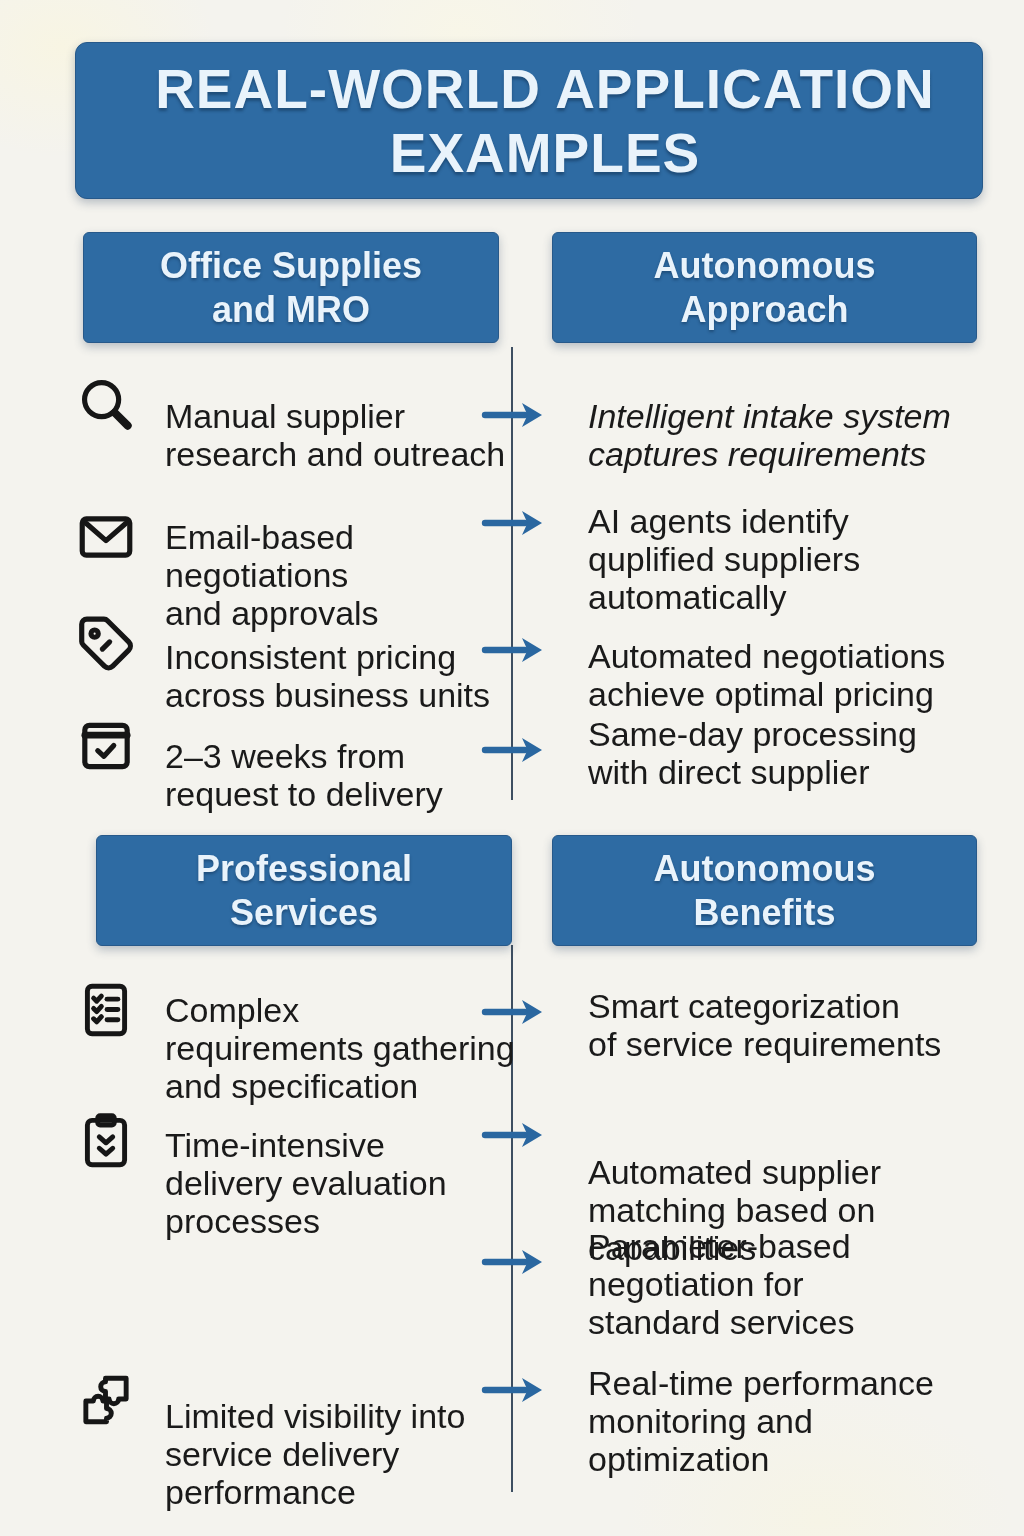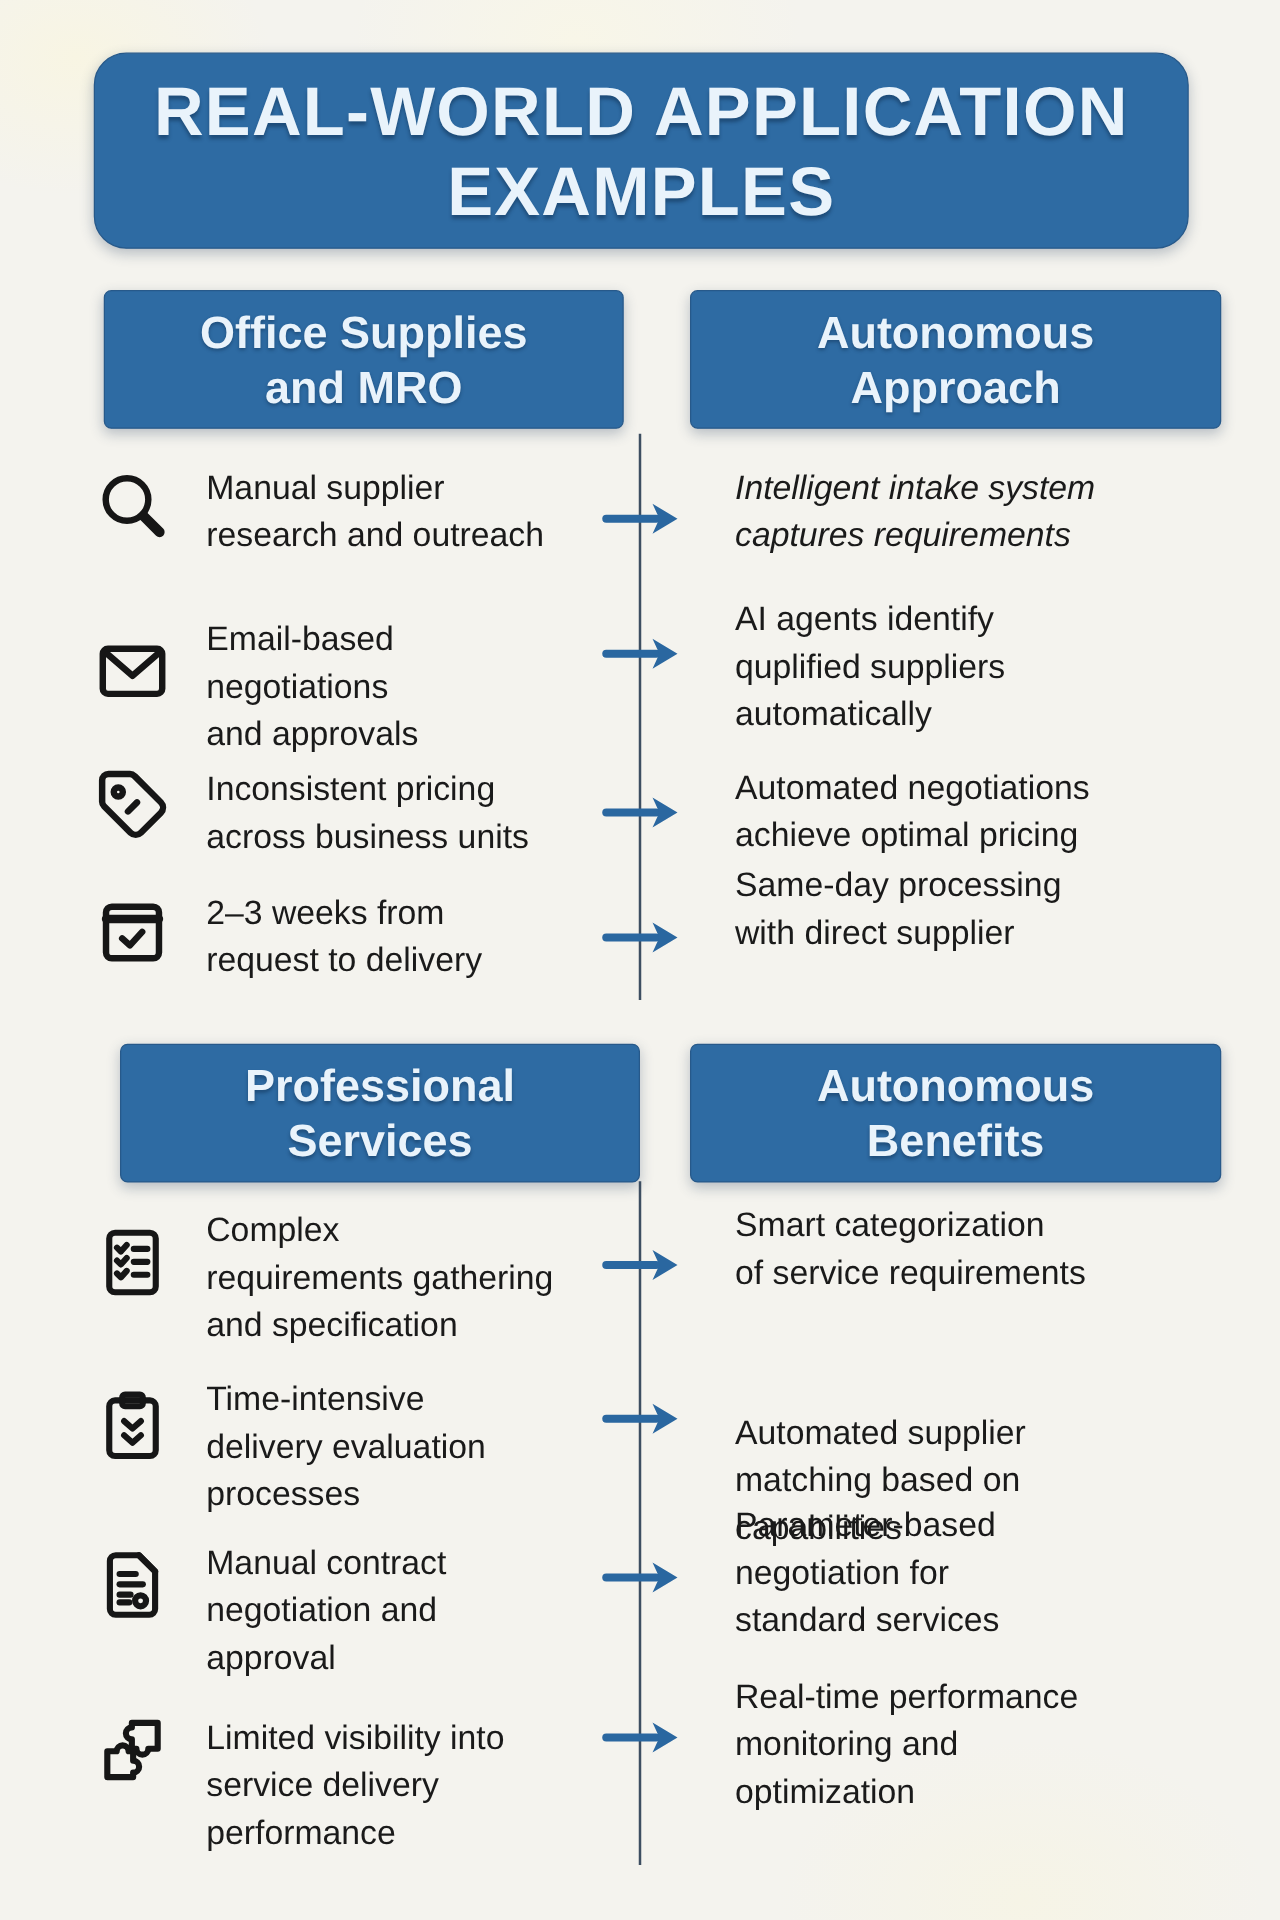--- a/index.html
+++ b/index.html
@@ -10,36 +10,36 @@
       radial-gradient(240px 170px at 6% 3%, #f8f5e3 0%, rgba(248,245,227,0) 65%),
       radial-gradient(280px 190px at 45% 2%, #f8f6e8 0%, rgba(248,246,232,0) 65%),
       radial-gradient(300px 200px at 80% 99%, #f6f4e6 0%, rgba(246,244,230,0) 65%),
       #f4f3ee;
   }
   .blue-box{
     position:absolute;background:#2e6ba3;border:1px solid #27598a;border-radius:24px;
     box-shadow:0 4px 10px rgba(45,70,100,.30);
     display:flex;align-items:center;justify-content:center;text-align:center;
   }
-  .title-box{left:75px;top:42px;width:874px;height:155px;border-radius:26px;}
+  .title-box{left:75px;top:42px;width:874px;height:155px;border-radius:12px;padding-left:32px;}
   .title-text{
     color:#e9f3fb;font-size:55px;font-weight:bold;line-height:64px;letter-spacing:1px;
     white-space:pre-line;text-shadow:0 3px 3px rgba(12,40,70,.45);
   }
   .hdr{width:414px;height:109px;border-radius:6px;}
   .hdr-text{
     color:#e9f3fb;font-size:36px;font-weight:bold;line-height:44px;
     white-space:pre-line;text-shadow:0 2px 3px rgba(12,40,70,.45);
   }
   .divider{position:absolute;left:511px;width:2px;background:#3d4e61;}
   .item{position:absolute;}
   .left-item{left:75px;width:440px;}
   .right-item{left:588px;width:412px;}
   .item-text{
-    color:#1a1a1a;font-size:27px;line-height:38px;white-space:pre-line;
+    color:#1a1a1a;font-size:34px;line-height:38px;white-space:pre-line;margin-top:26px;
   }
   .left-item .item-text{margin-left:90px;}
   .icon{position:absolute;left:0;width:62px;height:62px;display:block;}
   .icon svg{width:62px;height:62px;display:block;}
   .arrow{position:absolute;left:481px;}
 </style>
 </head>
 <body>
 
 <div class="canvas">
@@ -177,36 +177,20 @@
         <rect x="8.8" y="2.2" width="6.4" height="3.6" rx="0.9"></rect>
         <polyline points="9.4,10.4 12,12.7 14.6,10.4"></polyline>
         <polyline points="9.4,14.8 12,17.1 14.6,14.8"></polyline>
       </svg>
     </span>
     <div class="item-text">Time-intensive
 delivery evaluation
 processes</div>
   </div>
 
-  <div class="item left-item" style="top:1231px;">
-    <span class="icon" style="top:6px;">
-      <svg viewBox="0 0 24 24" fill="none" stroke="#161616" stroke-width="1.9" stroke-linecap="round" stroke-linejoin="round">
-        <path d="M14 2.8 H6.8 A1.8 1.8 0 0 0 5 4.6 v14.8 a1.8 1.8 0 0 0 1.8 1.8 h10.4 a1.8 1.8 0 0 0 1.8-1.8 V7.8 Z"></path>
-        <path d="M14 2.8 L19 7.8"></path>
-        <line x1="8" y1="8.6" x2="13" y2="8.6"></line>
-        <line x1="8" y1="11.8" x2="15.2" y2="11.8"></line>
-        <line x1="8" y1="15" x2="11.4" y2="15"></line>
-        <line x1="8" y1="17.4" x2="11" y2="17.4"></line>
-        <circle cx="14.5" cy="16.9" r="1.7"></circle>
-      </svg>
-    </span>
-    <div class="item-text">Manual contract
-negotiation and
-approval</div>
-  </div>
 
   <div class="item left-item" style="top:1371px;">
     <span class="icon" style="top:-2px;">
       <svg viewBox="0 0 24 24" fill="none" stroke="#161616" stroke-width="1.9" stroke-linecap="round" stroke-linejoin="round">
         <path d="M11.8 3.6 h8 v8 h-2.9 a1.85 1.85 0 1 1-3.7 0 H11.8 v-2.9 a1.85 1.85 0 1 1 0-3.7 Z"></path>
         <path d="M4.2 12.4 h2.9 a1.85 1.85 0 1 1 3.7 0 H12.2 v2.9 a1.85 1.85 0 1 1 0 3.7 v1.4 h-8 Z"></path>
       </svg>
     </span>
     <div class="item-text">Limited visibility into
 service delivery

